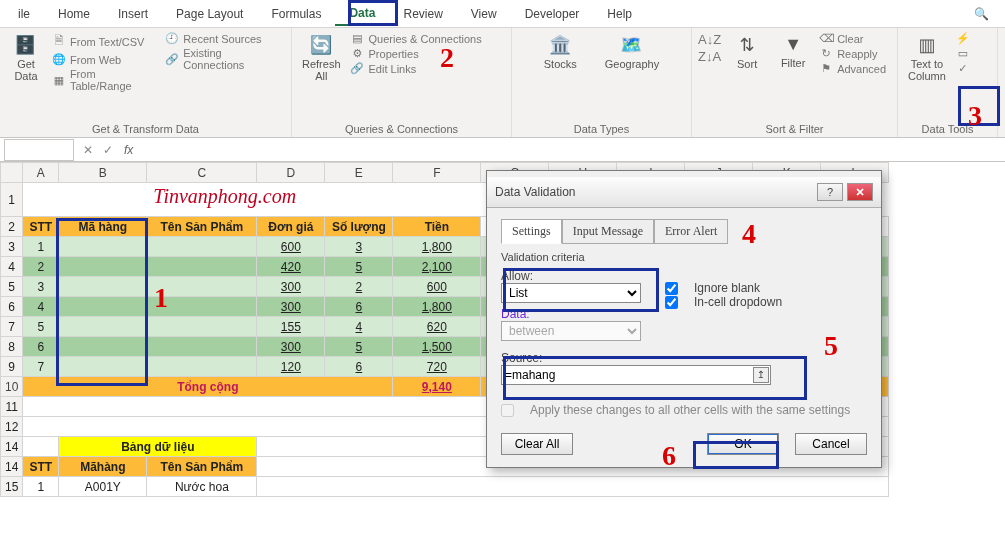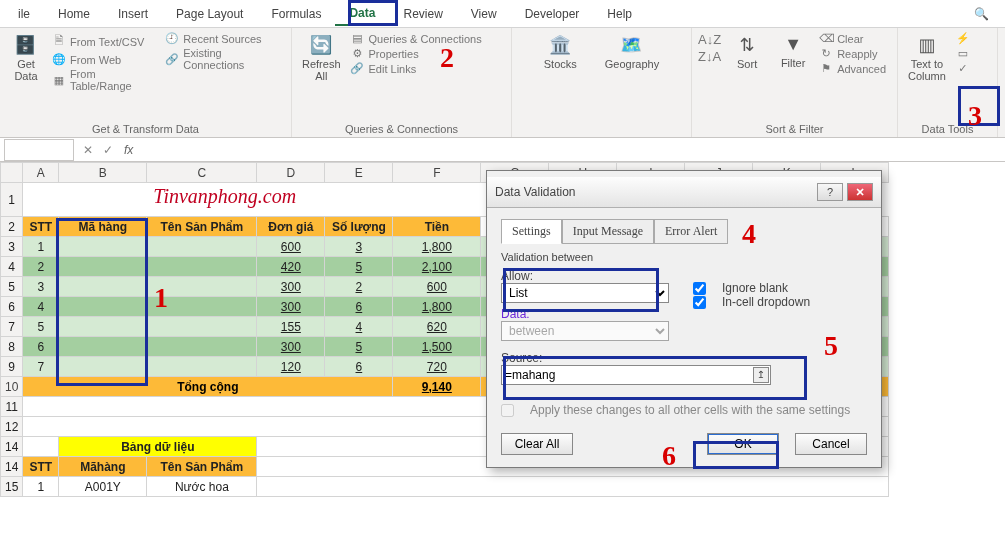--- a/index.html
+++ b/index.html
@@ -144,21 +144,21 @@
   }
   .sheet .col-A{width:36px;} .sheet .col-B{width:88px;} .sheet .col-C{width:110px;}
   .sheet .col-D{width:68px;} .sheet .col-E{width:68px;} .sheet .col-F{width:88px;}
   .sheet .col-rest{width:68px;}
   .row-head { background:#f3f2f1 !important; color:#444; font-weight:normal; }
 
   .data-header { background:#fdba38 !important; color:#1a2e6b; font-weight:bold; }
   .data-row-even td { background:#d5ead3; }
   .data-row-odd td { background:#a4cfa0; }
   .data-row-even td.row-head, .data-row-odd td.row-head { background:#f3f2f1; }
-  .total-row td { background:#fdba38 !important; font-weight:bold; color:#000000; }
+  .total-row td { background:#fdba38 !important; font-weight:bold; color:#be185d; }
   .num { text-align:right; padding-right:6px;text-decoration:underline; }
   .txt-left{ text-align:left; padding-left:4px; }
 
   .watermark {
     position:absolute;
     left:130px; top:2px;
     font-family: "Brush Script MT", cursive;
     font-size:20px; color:#c00020; font-style:italic;
   }
 
@@ -212,21 +212,21 @@
     padding:4px 10px;
     border:1px solid #aaa;
     background:#eee;
     cursor:pointer;
     position:relative; top:1px;
   }
   .dlg-tab.active { background:#fff; border-bottom-color:#fff; }
   .fieldset-label { font-size:11px; margin-bottom:2px; }
   .form-row { margin:4px 0; }
   .dlg-select, .dlg-input {
-    width:168px; height:20px;
+    width:140px; height:20px;
     border:1px solid #888; background:#fff;
     font-size:12px; padding:0 3px;
   }
   .dlg-input.long { width:270px; }
   .dlg-check { display:flex; align-items:center; gap:16px; font-size:12px; }
   .two-col { display:flex; gap:24px; align-items:flex-start; }
   .dlg-btns { display:flex; gap:16px; justify-content:flex-end; padding:8px 14px 12px 14px; }
   .dlg-btn {
     min-width:72px; height:22px;
     border:1px solid #888;
@@ -331,20 +331,21 @@
     <div class="group-body" style="justify-content:center; width:100%; gap:20px;">
       <div class="ribbon-btn">
           <span class="ic">🏛️</span>
           <span>Stocks</span>
         </div>
       <div class="ribbon-btn">
           <span class="ic">🗺️</span>
           <span>Geography</span>
         </div>
     </div>
+    <div class="group-label">Data Types</div>
   </div>
 
   <div class="ribbon-group" style="width:206px">
     <div class="group-body">
       <div class="ribbon-list" style="font-size:13px;">
         <div class="li">
             <span>A↓Z</span>
           </div>
         <div class="li">
             <span>Z↓A</span>
@@ -622,21 +623,21 @@
     <span class="spacer"></span>
     <span class="dlg-help">?</span>
     <span class="dlg-close">✕</span>
   </div>
   <div class="dlg-body">
     <div class="dlg-tabs">
       <div class="dlg-tab active">Settings</div>
       <div class="dlg-tab">Input Message</div>
       <div class="dlg-tab">Error Alert</div>
     </div>
-    <div class="fieldset-label">Validation between</div>
+    <div class="fieldset-label">Validation criteria</div>
 
     <div class="two-col">
       <div>
         <div class="form-row">
           <div>Allow:</div>
           <select class="dlg-select"><option>List</option></select>
         </div>
         <div class="form-row">
           <div style="color:#6d28d9">Data:</div>
           <select class="dlg-select" disabled="" style="color:#888"><option>between</option></select>

